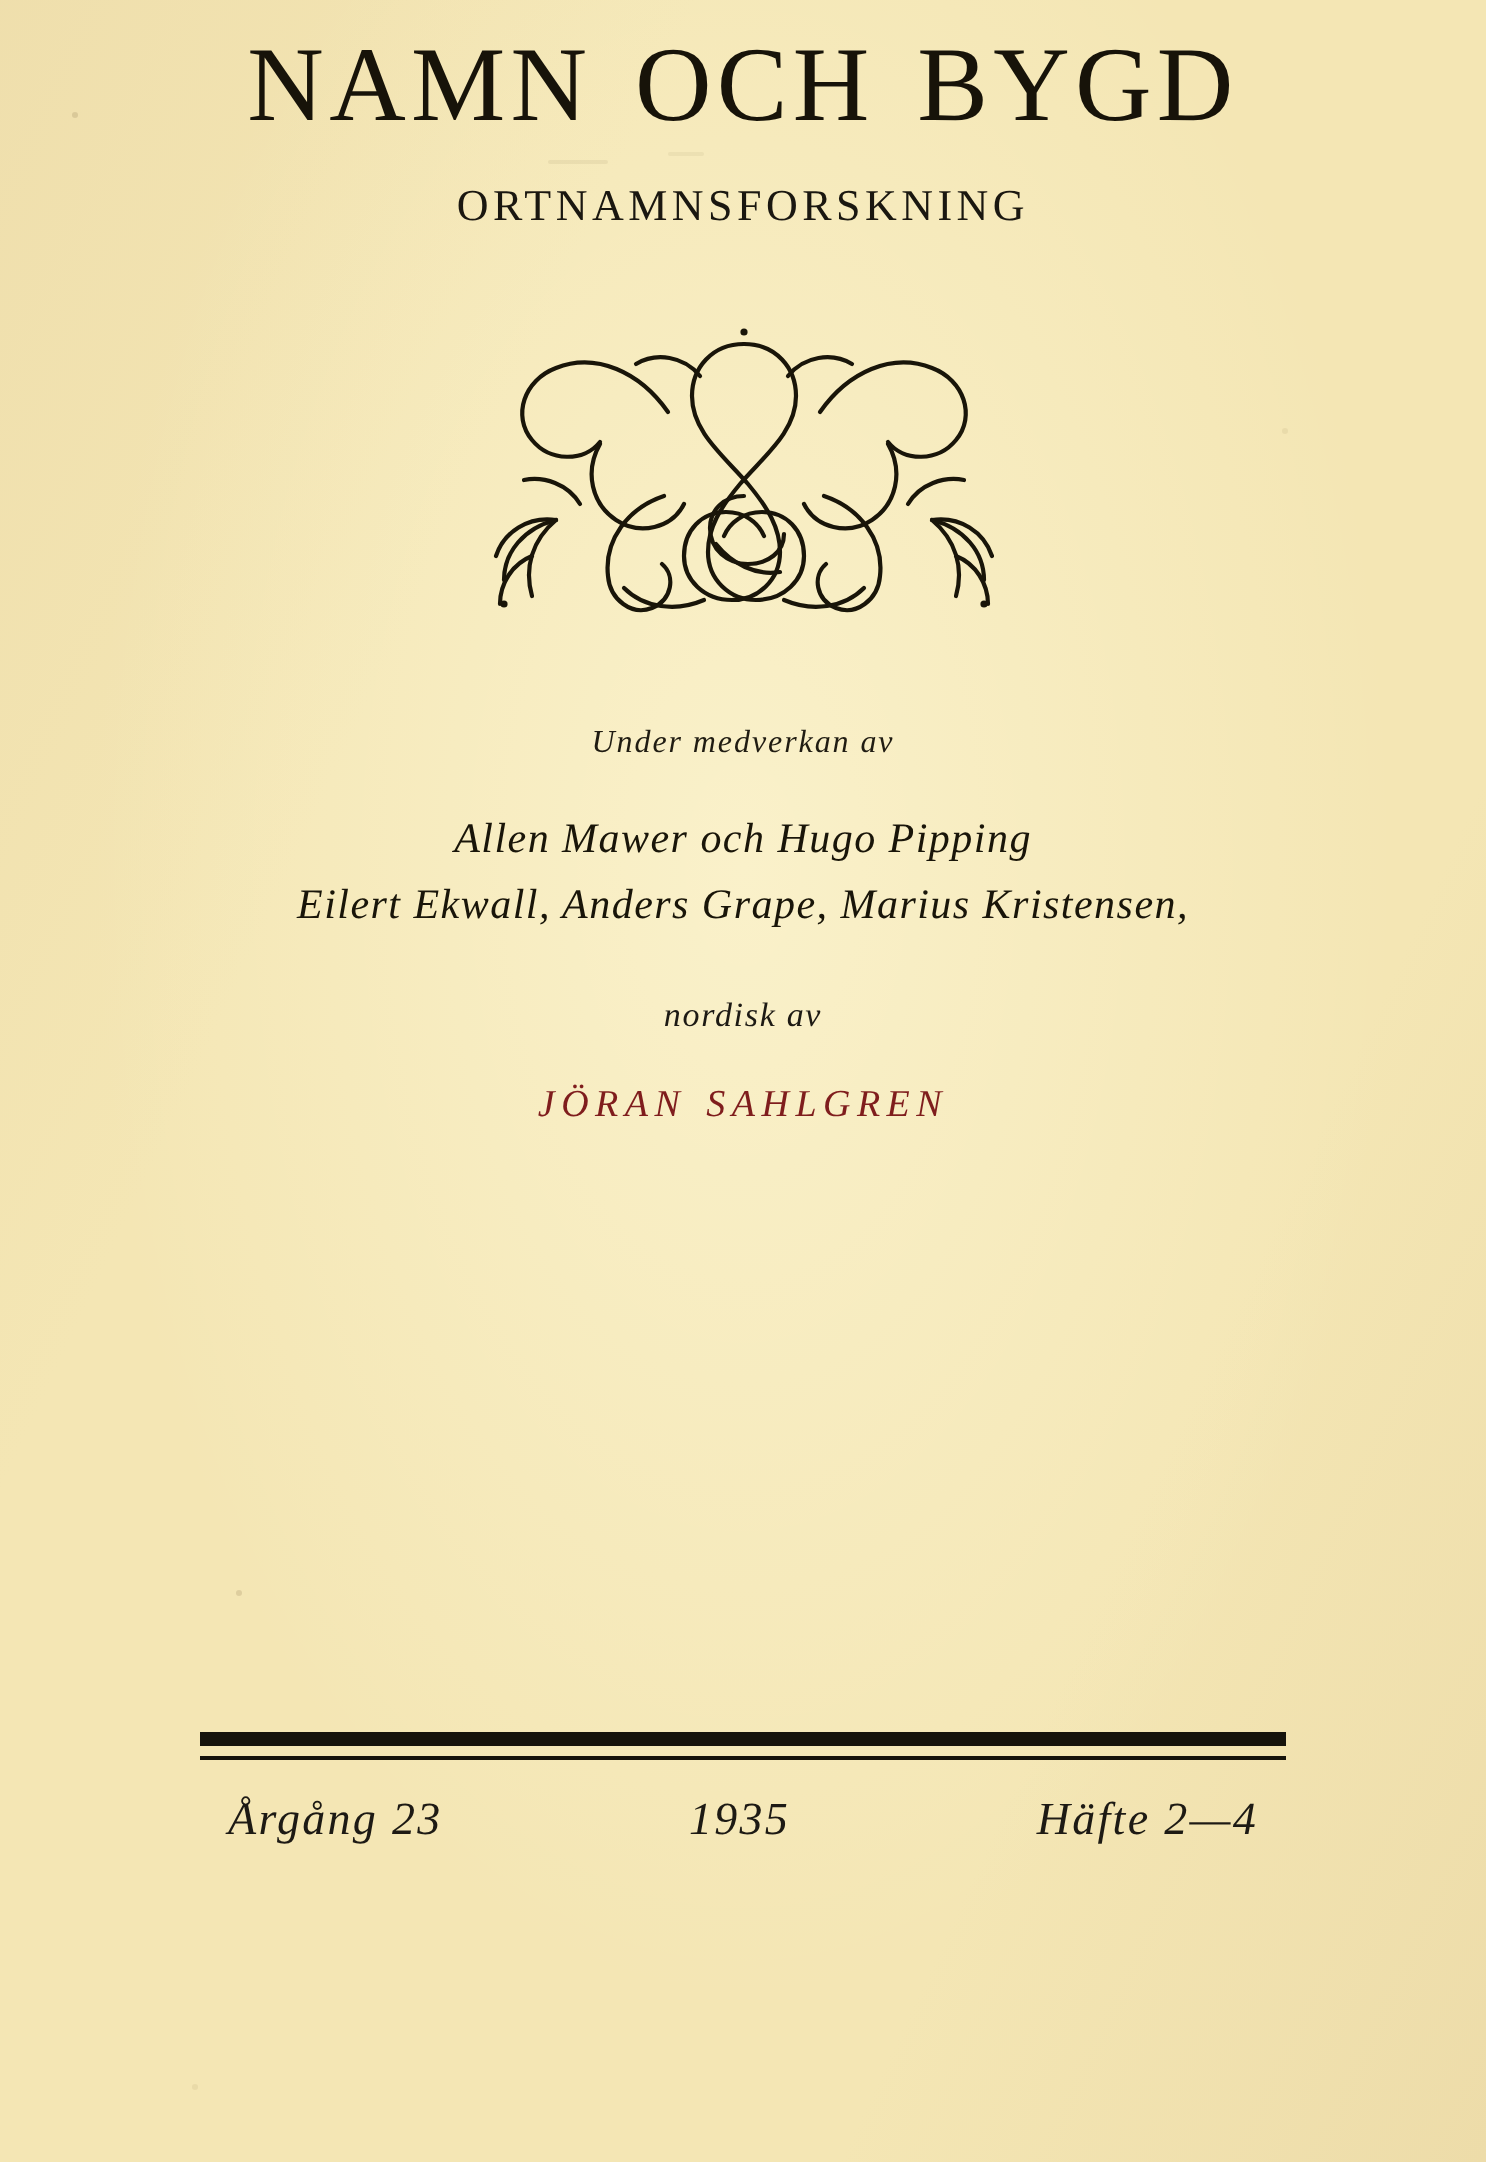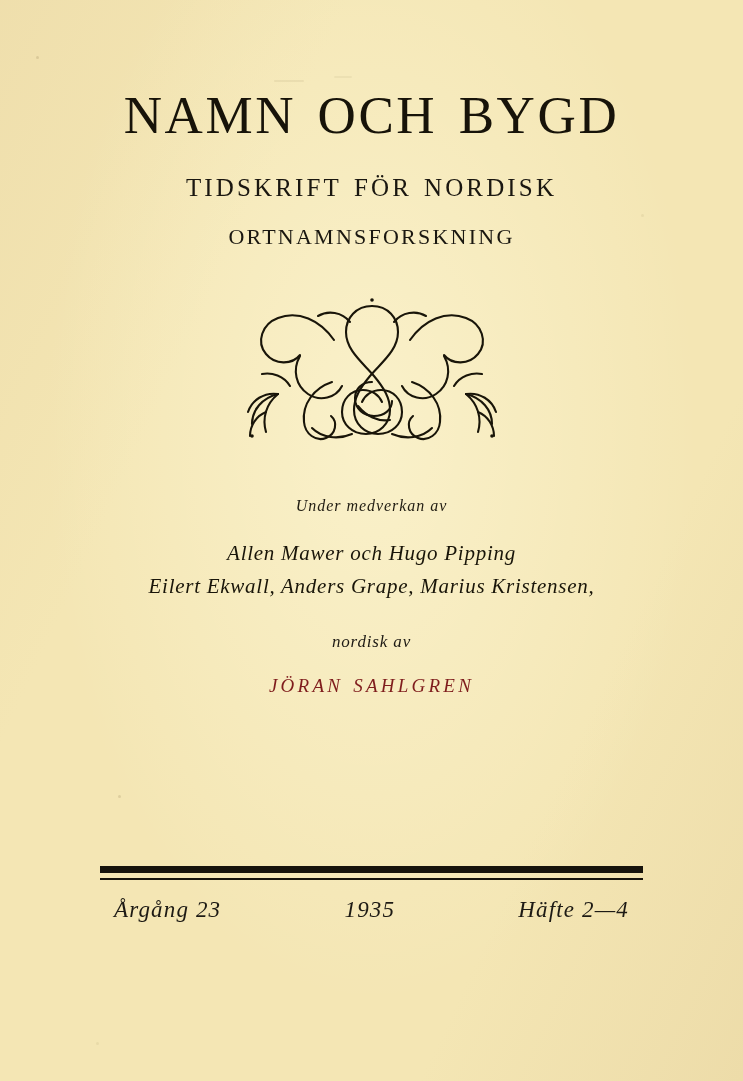--- a/index.html
+++ b/index.html
@@ -32,21 +32,20 @@
   .content {
     position: absolute;
     inset: 0;
     display: flex;
     flex-direction: column;
     align-items: center;
   }
 
   
   .masthead {
-    margin-top: 72px;
     text-align: center;
     width: 100%;
   }
   .journal-title {
     font-family: "Liberation Serif", serif;
     font-size: 75px;
     line-height: 0.95;
     letter-spacing: 0.035em;
     font-weight: 400;
     text-transform: lowercase;
@@ -159,21 +158,20 @@
 <div class="speck" style="left:118px; top:795px; width:3px;  height:3px;"></div>
 <div class="speck" style="left:641px; top:214px; width:3px;  height:3px; opacity:.5;"></div>
 <div class="speck" style="left:96px;  top:1042px;width:3px;  height:3px; opacity:.5;"></div>
 
 <div class="content">
 
   <div class="masthead">
     <div class="journal-title">
       <span>Namn och Bygd</span>
     </div>
-    <div class="subtitle1">Tidskrift för nordisk</div>
     <div class="subtitle2">ortnamnsforskning</div>
   </div>
 
   <div class="ornament">
     <svg viewBox="0 0 380 165" xmlns="http://www.w3.org/2000/svg" fill="none" stroke="#191509" stroke-width="2.1" stroke-linecap="round" stroke-linejoin="round">
 
       <path d="M190 20 c-16 0 -26 12 -26 26 c0 18 16 30 28 44 c10 12 16 22 16 34 c0 14 -11 24 -24 24 c-14 0 -24 -10 -24 -22 c0 -13 9 -22 21 -22 c9 0 16 5 19 12"></path>
       <path d="M190 20 c16 0 26 12 26 26 c0 18 -16 30 -28 44 c-10 12 -16 22 -16 34 c0 14 11 24 24 24 c14 0 24 -10 24 -22 c0 -13 -9 -22 -21 -22 c-9 0 -16 5 -19 12"></path>
       <path d="M152 54 c-14 -20 -36 -30 -56 -22 c-16 6 -22 24 -12 36 c9 11 26 11 34 1"></path>
       <path d="M228 54 c14 -20 36 -30 56 -22 c16 6 22 24 12 36 c-9 11 -26 11 -34 1"></path>

